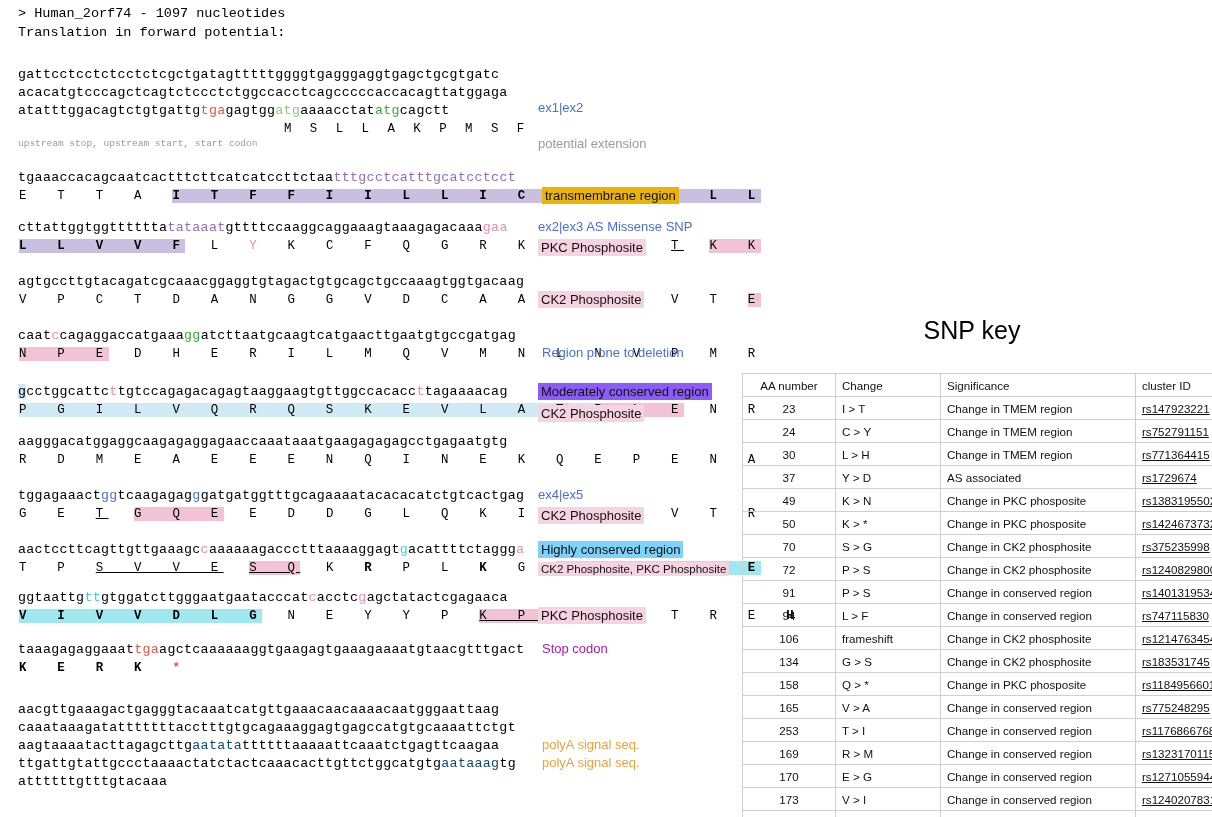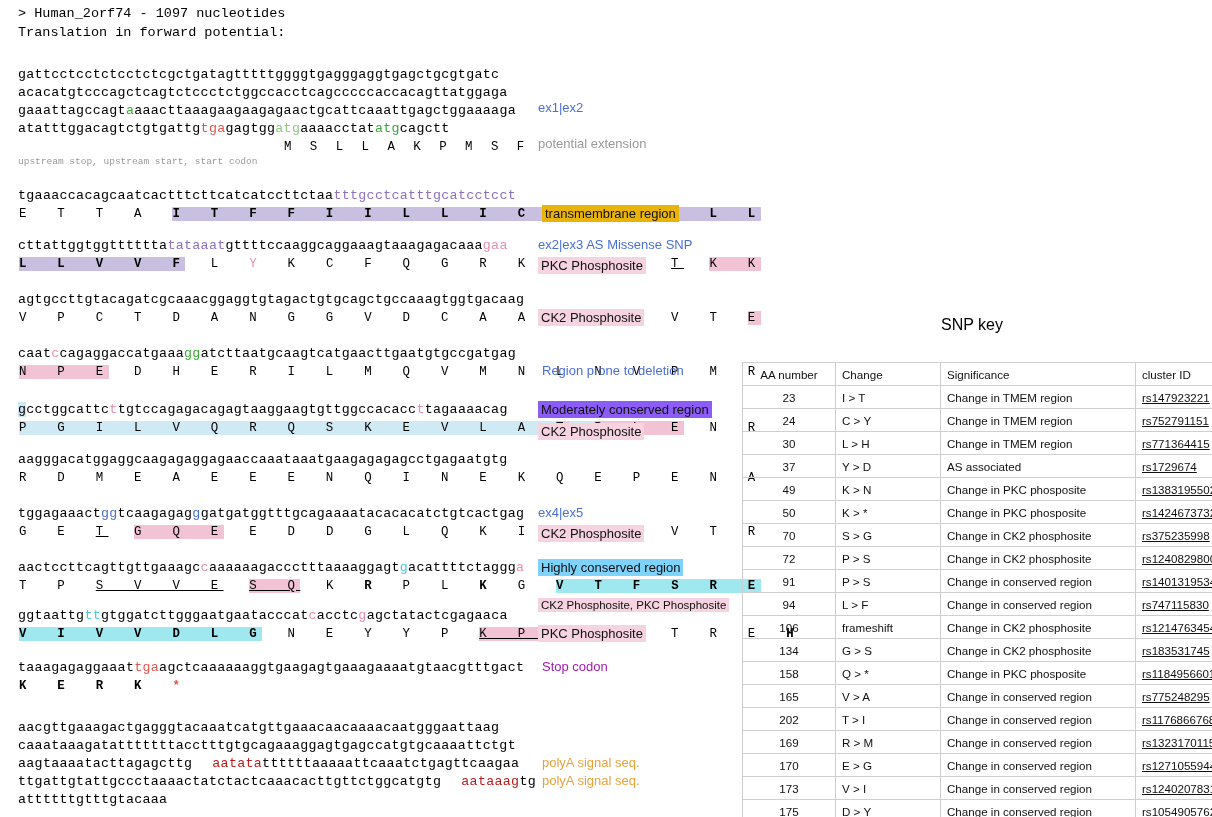--- a/index.html
+++ b/index.html
@@ -52,21 +52,21 @@
     letter-spacing: 5.35px;
     color: #000;
     padding-left: 1px;
   }
 
   
   .blue    { color: #4a6fd4; }
   .green   { color: #3aa83a; }
   .lgreen  { color: #8ec97f; }
   .red     { color: #e0564f; }
-  .orange  { color: #b91c1c; margin-left: 20px; }
+  .orange  { color: #0c4a6e; }
   .pink    { color: #e48fb1; }
   .purpl   { color: #8f6fc0; }
 
   .bold { font-weight: bold; }
   .ul   { text-decoration: underline; }
 
   
   .hl-purple { background: #c9bfe0; }
   .hl-pink   { background: #f2c3d4; }
   .hl-cyan   { background: #9fe8ef; }
@@ -103,21 +103,21 @@
 
   
   #snp-key {
     position: absolute;
     left: 742px;
     top: 316px;
     width: 456px;
   }
   #snp-title {
     font-family: "Liberation Sans", sans-serif;
-    font-size: 16px;
+    font-size: 25px;
     color: #000;
     text-align: center;
     width: 460px;
     margin-left: 0;
   }
   table.snp {
     margin-top: 28px;
     border-collapse: collapse;
     font-size: 11.6px;
     width: 456px;
@@ -148,21 +148,20 @@
 <body>
 
 <div id="seq-panel">
 
   <div class="header-line">&gt; Human_2orf74 - 1097 nucleotides</div>
   <div class="header-line">Translation in forward potential:</div>
 
   <div class="block" style="margin-top:24px;">
     <div class="nt-row">gattcctcctctcctctcgctgatagtttttggggtgagggaggtgagctgcgtgatc</div>
     <div class="nt-row">acacatgtcccagctcagtctccctctggccacctcagcccccaccacagttatggaga</div>
-    <div class="nt-row">gaaattagccagt<span class="green">a</span>aaacttaaagaagaagagaactgcattcaaattgagctggaaaaga</div>
     <div class="nt-row">atatttggacagtctgtgattg<span class="red">tga</span>gagtgg<span class="lgreen">atg</span>aaaacctat<span class="green">atg</span>cagctt</div>
     <div class="aa-row" style="padding-left:266px; letter-spacing:5.5px;">M S L L A K P M S F</div>
     <div class="annot a-blue" style="left:520px; top:34px;">ex1|ex2</div>
     <div class="annot-mono a-grey" style="left:520px; top:53px; font-size:9.5px;">upstream stop, upstream start, start codon</div>
     <div class="annot a-grey" style="left:520px; top:70px;">potential extension</div>
   </div>
 
   <div class="block" style="margin-top:20px;">
     <div class="nt-row">tgaaaccacagcaatcactttcttcatcatccttctaa<span class="purpl">tttgcctcatttgcatcctcct</span></div>
     <div class="aa-row">E  T  T  A  <span class="hl-purple bold">I  T  F  F  I  I  L  L  I  C  L  I  C  I  L  L</span></div>
@@ -204,21 +203,21 @@
     <div class="nt-row">tggagaaact<span class="blue">gg</span>tcaagagag<span class="blue">g</span>gatgatggtttgcagaaaatacacacatctgtcactgag</div>
     <div class="aa-row">G  E  <span class="ul">T</span>  <span class="hl-pink">G  Q  E</span>  E  D  D  G  L  Q  K  I  H  T  S  V  T  R</div>
     <div class="annot a-blue" style="left:520px; top:0px;">ex4|ex5</div>
     <div class="annot" style="left:520px; top:20px;"><span class="tag tag-pink">CK2 Phosphosite</span></div>
   </div>
 
   <div class="block" style="margin-top:18px;">
     <div class="nt-row">aactccttcagttgttgaaagc<span class="pink">c</span>aaaaaagaccctttaaaaggagt<span class="cyan" style="color:#4ec9d4">g</span>acattttctaggg<span class="pink">a</span></div>
     <div class="aa-row">T  P  <span class="ul">S  V  V  E</span>  <span class="hl-pink ul">S  Q</span>  K  <span class="bold">R</span>  P  L  <span class="bold">K</span>  G  <span class="hl-cyan bold">V  T  F  S  R  E</span></div>
     <div class="annot" style="left:520px; top:0px;"><span class="tag tag-cyan">Highly conserved region</span></div>
-    <div class="annot" style="left:520px; top:38px;"><span class="tag tag-pink-s">CK2 Phosphosite, PKC Phosphosite</span></div>
+    <div class="annot" style="left:520px; top:20px;"><span class="tag tag-pink-s">CK2 Phosphosite, PKC Phosphosite</span></div>
   </div>
 
   <div class="block" style="margin-top:12px;">
     <div class="nt-row">ggtaattg<span class="cyan" style="color:#4ec9d4">tt</span>gtggatcttgggaatgaatacccat<span class="pink">c</span>acctc<span class="pink">g</span>agctatactcgagaaca</div>
     <div class="aa-row"><span class="hl-cyan bold">V  I  V  V  D  L  G</span>  N  E  Y  Y  P  <span class="hl-pink ul">K  P  R</span>  S  <span class="bold">Y</span>  T  R  E  <span class="bold">H</span></div>
     <div class="annot" style="left:520px; top:18px;"><span class="tag tag-pink">PKC Phosphosite</span></div>
   </div>
 
   <div class="block" style="margin-top:16px;">
     <div class="nt-row">taaagagaggaaat<span class="red">tga</span>agctcaaaaaaggtgaagagtgaaagaaaatgtaacgtttgact</div>
@@ -329,21 +328,21 @@
           <td class="sig">Change in PKC phosposite</td>
           <td class="rs"><span class="rs-link">rs1184956601</span></td>
         </tr>
         <tr>
           <td class="num">165</td>
           <td class="chg">V &gt; A</td>
           <td class="sig">Change in conserved region</td>
           <td class="rs"><span class="rs-link">rs775248295</span></td>
         </tr>
         <tr>
-          <td class="num">202</td>
+          <td class="num">253</td>
           <td class="chg">T &gt; I</td>
           <td class="sig">Change in conserved region</td>
           <td class="rs"><span class="rs-link">rs1176866768</span></td>
         </tr>
         <tr>
           <td class="num">169</td>
           <td class="chg">R &gt; M</td>
           <td class="sig">Change in conserved region</td>
           <td class="rs"><span class="rs-link">rs1323170115</span></td>
         </tr>

